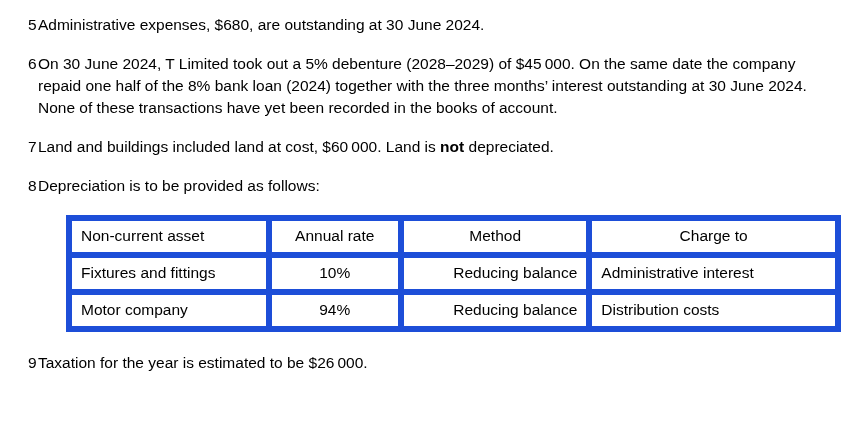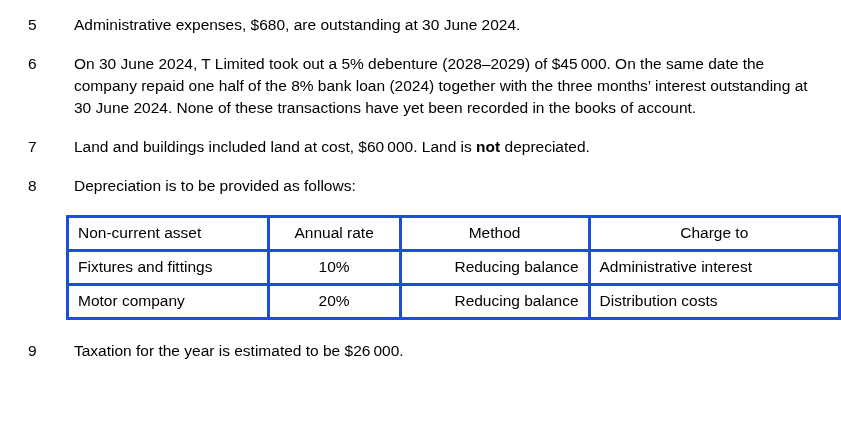--- a/index.html
+++ b/index.html
@@ -32,35 +32,34 @@
     width: 38px;
     flex: 0 0 38px;
     text-align: left;
     padding-left: 28px;
     box-sizing: border-box;
   }
   .note-body {
     flex: 1 1 auto;
     padding-right: 20px;
     max-width: 775px;
-    margin-left: 36px;
   }
   .spacer-sm { height: 14px; }
   .spacer-md { height: 17px; }
   .spacer-lg { height: 20px; }
 
   table.dep {
     border-collapse: collapse;
     margin-left: 66px;
     margin-top: 18px;
     margin-bottom: 0;
     table-layout: fixed;
   }
   table.dep td, table.dep th {
-    border: 3px solid #1d4ed8;
+    border: 6px solid #1d4ed8;
     padding: 5px 9px;
     font-weight: normal;
     font-size: 15.5px;
     line-height: 1.3;
     vertical-align: middle;
     height: 21px;
   }
   table.dep .c0 { width: 182px; text-align: left; }
   table.dep .c1 { width: 112px; text-align: center; }
   table.dep .c2 { width: 170px; text-align: right; }
@@ -114,21 +113,21 @@
     </thead>
     <tbody>
       <tr>
         <td class="c0">Fixtures and fittings</td>
         <td class="c1">10%</td>
         <td class="c2">Reducing balance</td>
         <td class="c3">Administrative interest</td>
       </tr>
       <tr>
         <td class="c0">Motor company</td>
-        <td class="c1">20%</td>
+        <td class="c1">94%</td>
         <td class="c2">Reducing balance</td>
         <td class="c3">Distribution costs</td>
       </tr>
     </tbody>
   </table>
 
   <div class="spacer-lg"></div>
 
   <div class="note">
     <div class="note-num">9</div>

